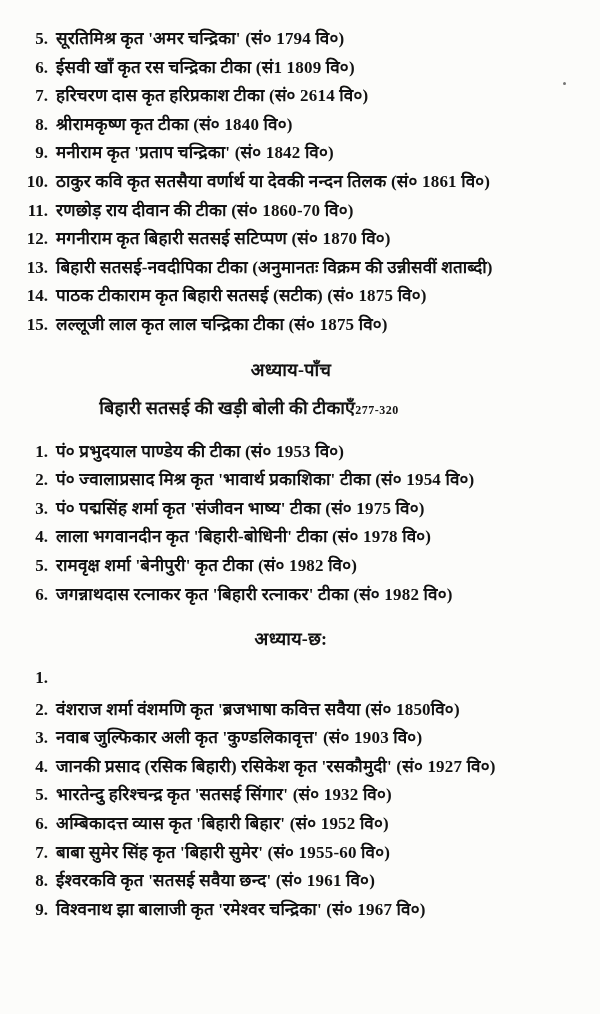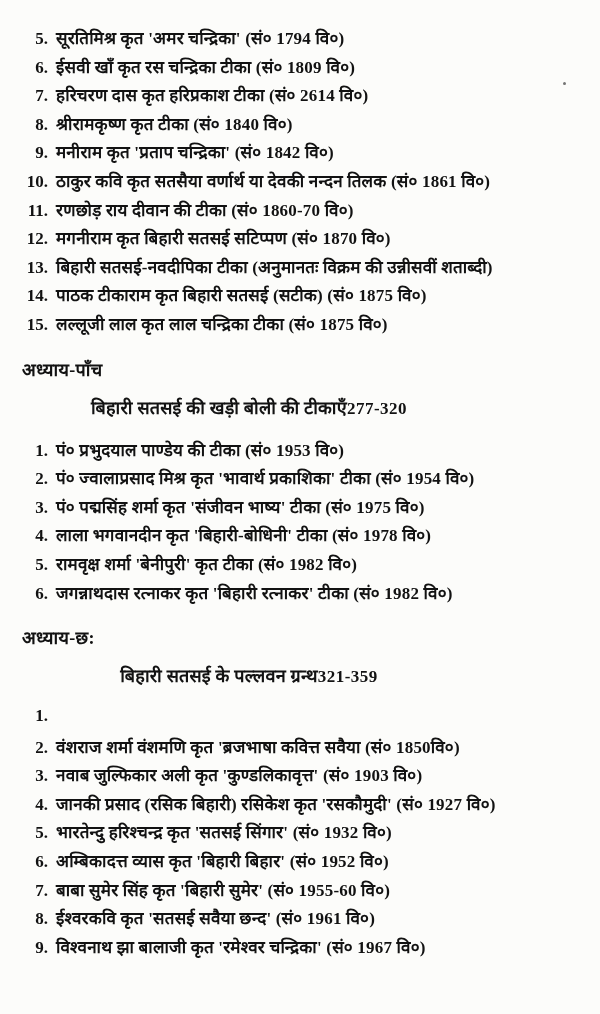--- a/index.html
+++ b/index.html
@@ -36,42 +36,42 @@
     flex: 0 0 26px;
     width: 26px;
     text-align: right;
   }
   .txt {
     padding-left: 8px;
     letter-spacing: 0.2px;
   }
   .chapter-heading {
     margin-top: 16px;
-    text-align: left;
+    text-align: center;
     font-size: 18px;
     font-weight: 700;
     line-height: 26px;
     letter-spacing: 0.3px;
   }
   .section-row {
     margin-top: 12px;
     display: flex;
     justify-content: center;
     align-items: baseline;
     font-size: 18px;
     font-weight: 700;
     line-height: 26px;
     padding-left: 8px;
     padding-right: 92px;
   }
   .section-title {
     letter-spacing: 0.2px;
   }
   .page-range {
-    font-size: 17px;
+    font-size: 12px;
     letter-spacing: 0.5px;
   }
   .toc-list.after-section {
     margin-top: 16px;
   }
   
   .speck {
     position: absolute;
     left: 563px;
     top: 82px;
@@ -88,21 +88,21 @@
 <div class="page">
   <span class="speck"></span>
 
   <div class="toc-list">
     <div class="row">
         <span class="num">5.</span>
         <span class="txt">सूरतिमिश्र कृत 'अमर चन्द्रिका' (सं० 1794 वि०)</span>
       </div>
     <div class="row">
         <span class="num">6.</span>
-        <span class="txt">ईसवी खाँ कृत रस चन्द्रिका टीका (सं० 1809 वि०)</span>
+        <span class="txt">ईसवी खाँ कृत रस चन्द्रिका टीका (सं1 1809 वि०)</span>
       </div>
     <div class="row">
         <span class="num">7.</span>
         <span class="txt">हरिचरण दास कृत हरिप्रकाश टीका (सं० 2614 वि०)</span>
       </div>
     <div class="row">
         <span class="num">8.</span>
         <span class="txt">श्रीरामकृष्ण कृत टीका (सं० 1840 वि०)</span>
       </div>
     <div class="row">
@@ -161,24 +161,20 @@
         <span class="num">5.</span>
         <span class="txt">रामवृक्ष शर्मा 'बेनीपुरी' कृत टीका (सं० 1982 वि०)</span>
       </div>
     <div class="row">
         <span class="num">6.</span>
         <span class="txt">जगन्नाथदास रत्नाकर कृत 'बिहारी रत्नाकर' टीका (सं० 1982 वि०)</span>
       </div>
   </div>
 
   <div class="chapter-heading">अध्याय-छ:</div>
-  <div class="section-row">
-    <span class="section-title">बिहारी सतसई के पल्लवन ग्रन्थ</span>
-    <span class="page-range">321-359</span>
-  </div>
   <div class="toc-list after-section">
     <div class="row">
         <span class="num">1.</span>
       </div>
     <div class="row">
         <span class="num">2.</span>
         <span class="txt">वंशराज शर्मा वंशमणि कृत 'ब्रजभाषा कवित्त सवैया (सं० 1850वि०)</span>
       </div>
     <div class="row">
         <span class="num">3.</span>

